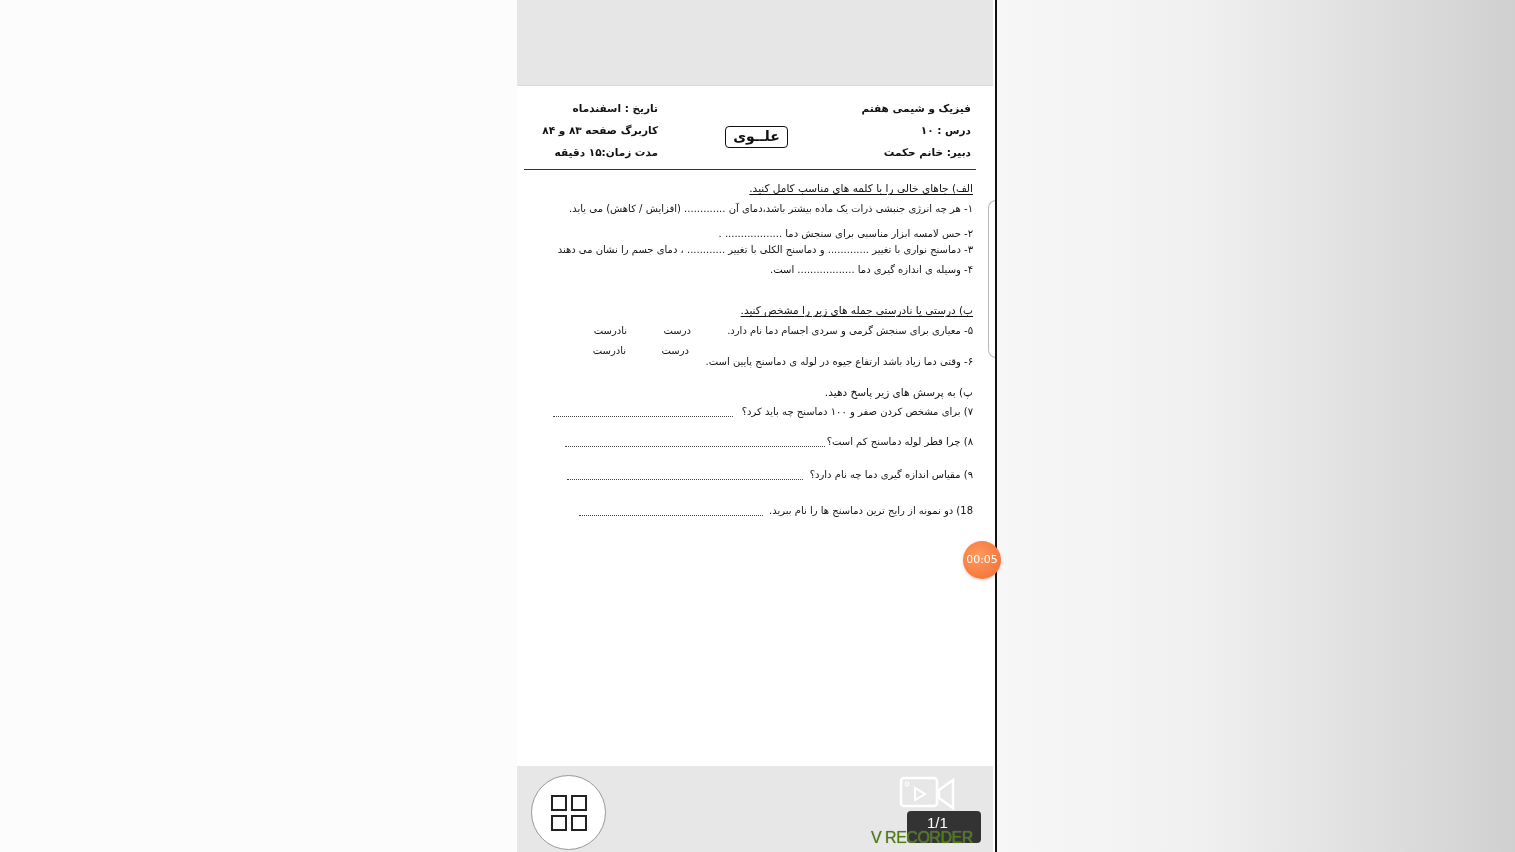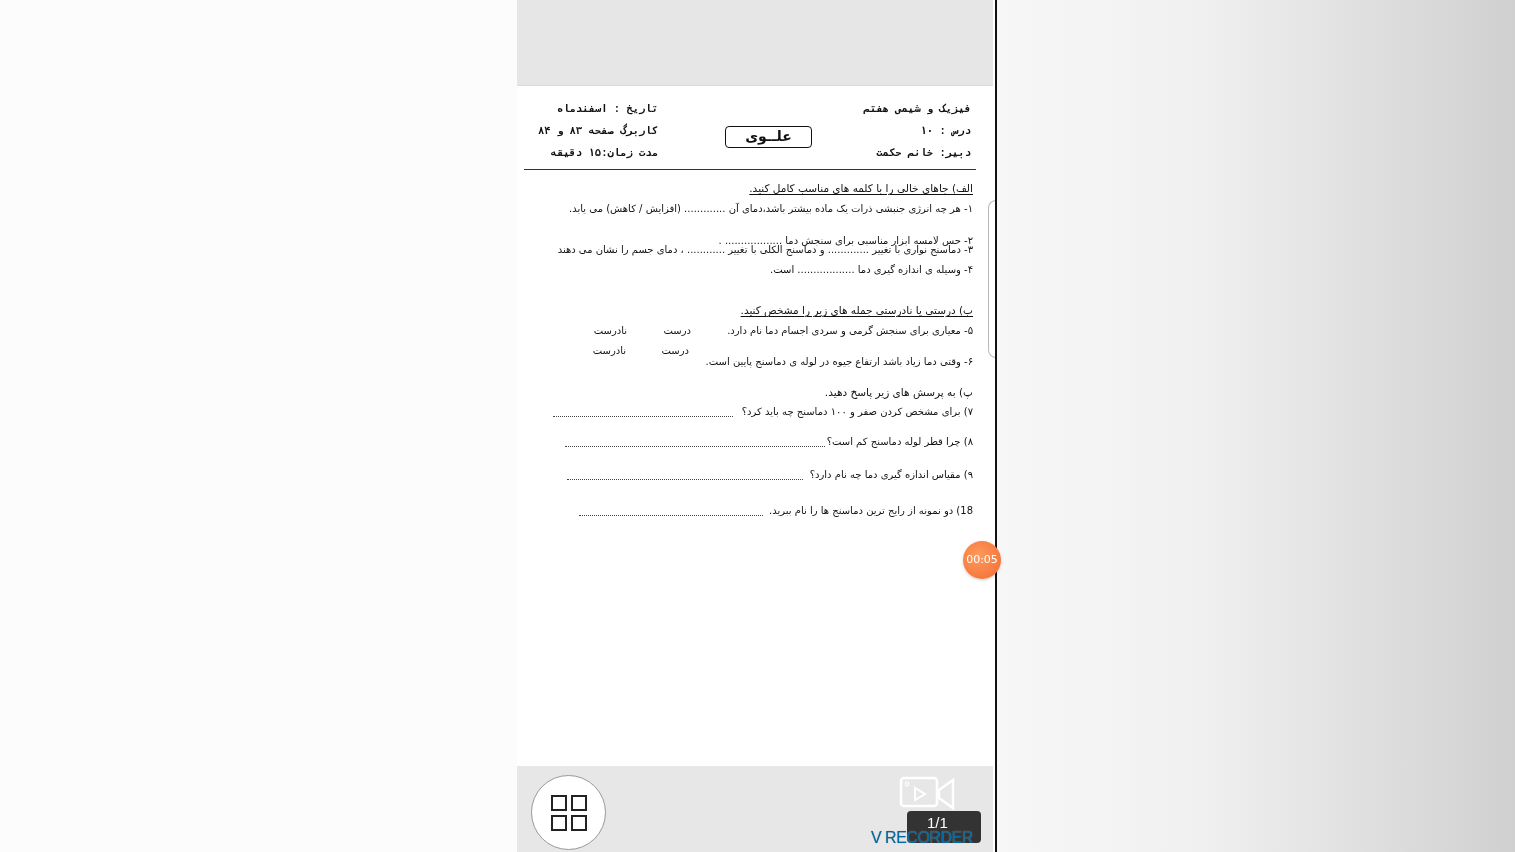--- a/index.html
+++ b/index.html
@@ -31,26 +31,26 @@
       border-bottom: 1px solid #dcdcdc;
     }
     .doc {
       position: absolute; left: 0; top: 86px; width: 478px; height: 680px;
       background: #fff;
       direction: rtl;
       font-family: "DejaVu Sans", sans-serif;
       color: #111;
     }
     .hdr-line {
-      position: absolute; font-size: 10.5px; font-weight: bold; white-space: nowrap; font-family: Liberation Mono, monospace;
+      position: absolute; font-size: 10.5px; font-weight: bold; white-space: nowrap;
     }
     .hdr-right { right: 24px; }
     .hdr-left { right: 337px; }
     .logo-box {
-      position: absolute; left: 208px; top: 40px; width: 87px; height: 22px;
+      position: absolute; left: 208px; top: 40px; width: 63px; height: 22px;
       border: 1.5px solid #111; border-radius: 4px;
       font-size: 14px; font-weight: bold; text-align: center; line-height: 19px;
       direction: rtl;
     }
     .hr {
       position: absolute; left: 7px; top: 83px; width: 452px; height: 1px; background: #333;
     }
     .line {
       position: absolute; right: 22px; font-size: 10px; white-space: nowrap;
     }
@@ -101,21 +101,21 @@
     }
     .vrec-badge {
       position: absolute; left: 36px; top: 35px; width: 74px; height: 32px;
       background: #333; border-radius: 4px;
     }
     .vrec-page {
       position: absolute; left: 56px; top: 38px; font-size: 15px; color: #fff;
       font-family: "Liberation Sans", sans-serif;
     }
     .vrec-label {
-      position: absolute; left: 0; top: 53px; font-size: 16px; color: #0369a1;
+      position: absolute; left: 0; top: 53px; font-size: 16px; color: #4d7c0f;
       font-family: "Liberation Sans", sans-serif; letter-spacing: -0.5px;
       text-shadow: 0 0 1px #888;
     }
     .vrec-cam { position: absolute; left: 28px; top: 0; }
   </style>
 </head>
 <body>
 
 <div class="bg-left"></div>
 <div class="bg-right"></div>
@@ -132,21 +132,21 @@
     <div class="logo-box">علــوی</div>
 
     <div class="hdr-line hdr-left" style="top:16px;">تاریخ : اسفندماه</div>
     <div class="hdr-line hdr-left" style="top:38px;text-align:right;">کاربرگ صفحه ۸۳ و ۸۴</div>
     <div class="hdr-line hdr-left" style="top:60px;">مدت زمان:۱۵ دقیقه</div>
 
     <div class="hr"></div>
 
     <div class="section-title" style="top:96px;">الف) جاهای خالی را با کلمه های مناسب کامل کنید.</div>
     <div class="line" style="top:117px;">۱- هر چه انرژی جنبشی ذرات یک ماده بیشتر باشد،دمای آن ............. (افزایش / کاهش) می یابد.</div>
-    <div class="line" style="top:149px;">۲- حس لامسه ابزار مناسبی برای سنجش دما .................. .</div>
+    <div class="line" style="top:142px;">۲- حس لامسه ابزار مناسبی برای سنجش دما .................. .</div>
     <div class="line" style="top:158px;">۳- دماسنج نواری با تغییر ............. و دماسنج الکلی با تغییر ............ ، دمای جسم را نشان می دهند</div>
     <div class="line" style="top:178px;">۴- وسیله ی اندازه گیری دما .................. است.</div>
 
     <div class="section-title" style="top:218px;">ب) درستی یا نادرستی جمله های زیر را مشخص کنید.</div>
     <div class="line" style="top:239px;">۵- معیاری برای سنجش گرمی و سردی اجسام دما نام دارد.</div>
     <div class="tf-opt" style="top:239px; right:304px;">درست</div>
     <div class="tf-opt" style="top:239px; right:368px;">نادرست</div>
     <div class="line" style="top:270px;">۶- وقتی دما زیاد باشد ارتفاع جیوه در لوله ی دماسنج پایین است.</div>
     <div class="tf-opt" style="top:259px; right:306px;">درست</div>
     <div class="tf-opt" style="top:259px; right:369px;">نادرست</div>

